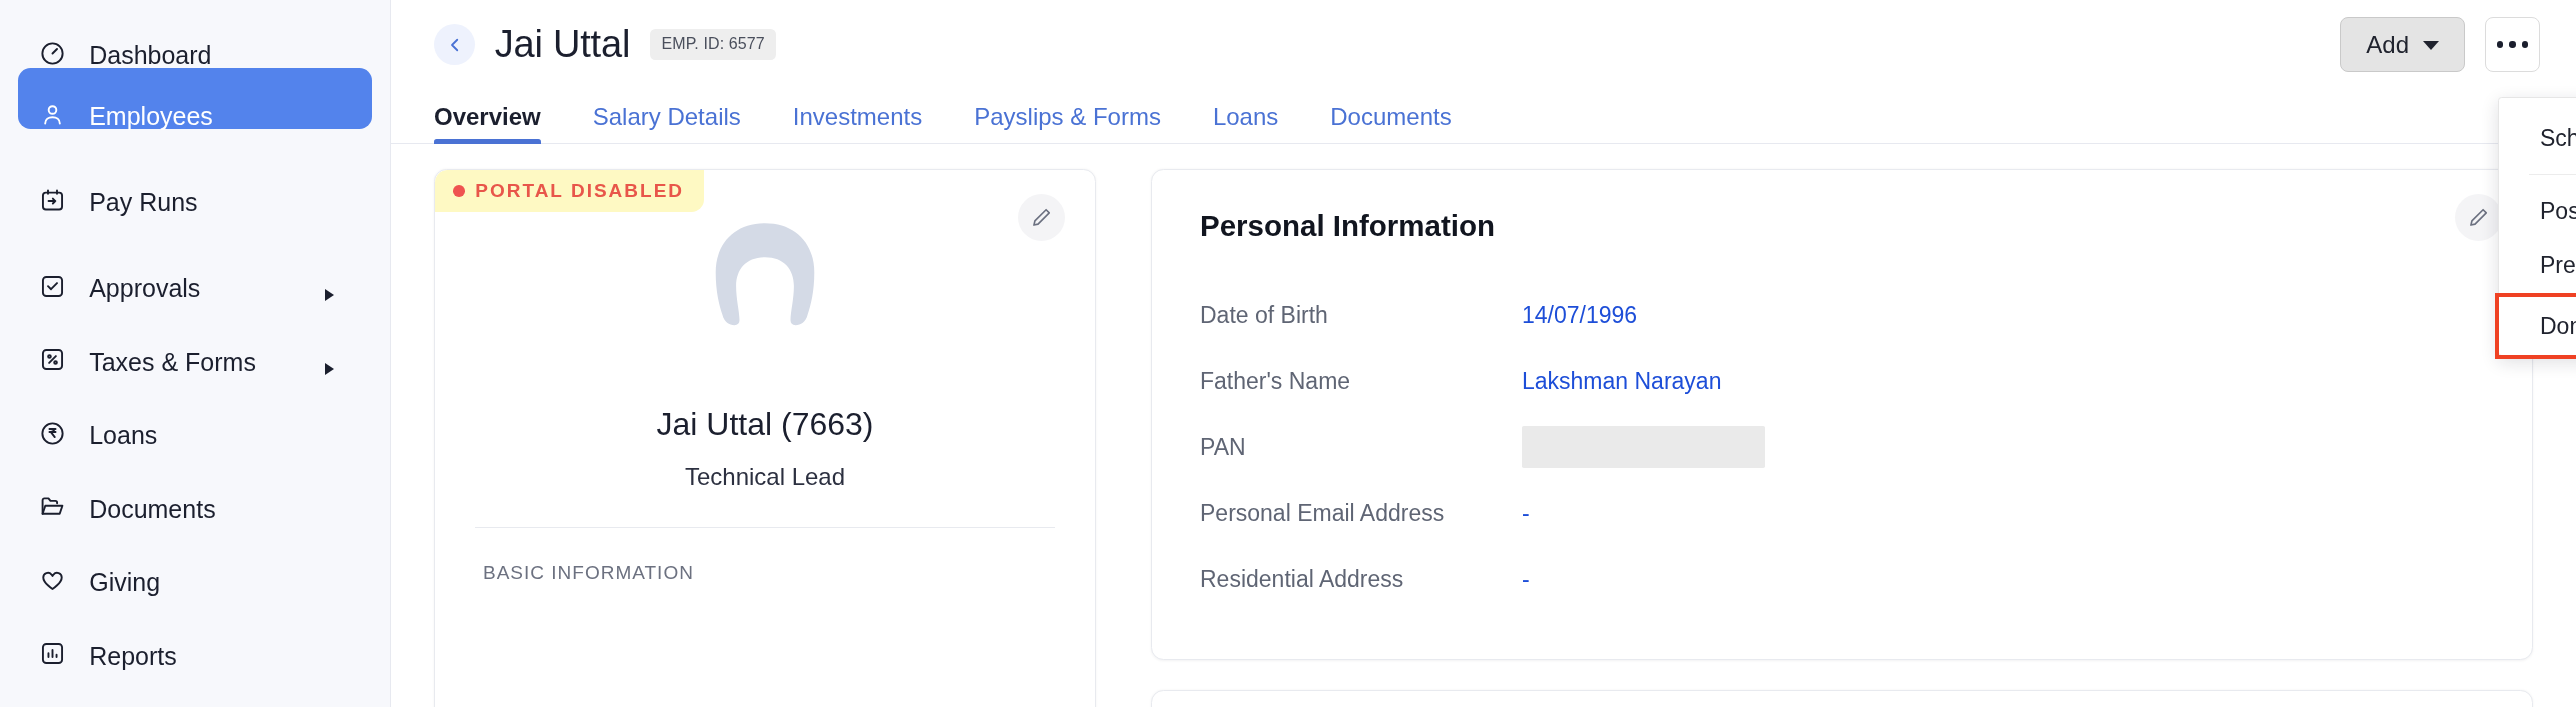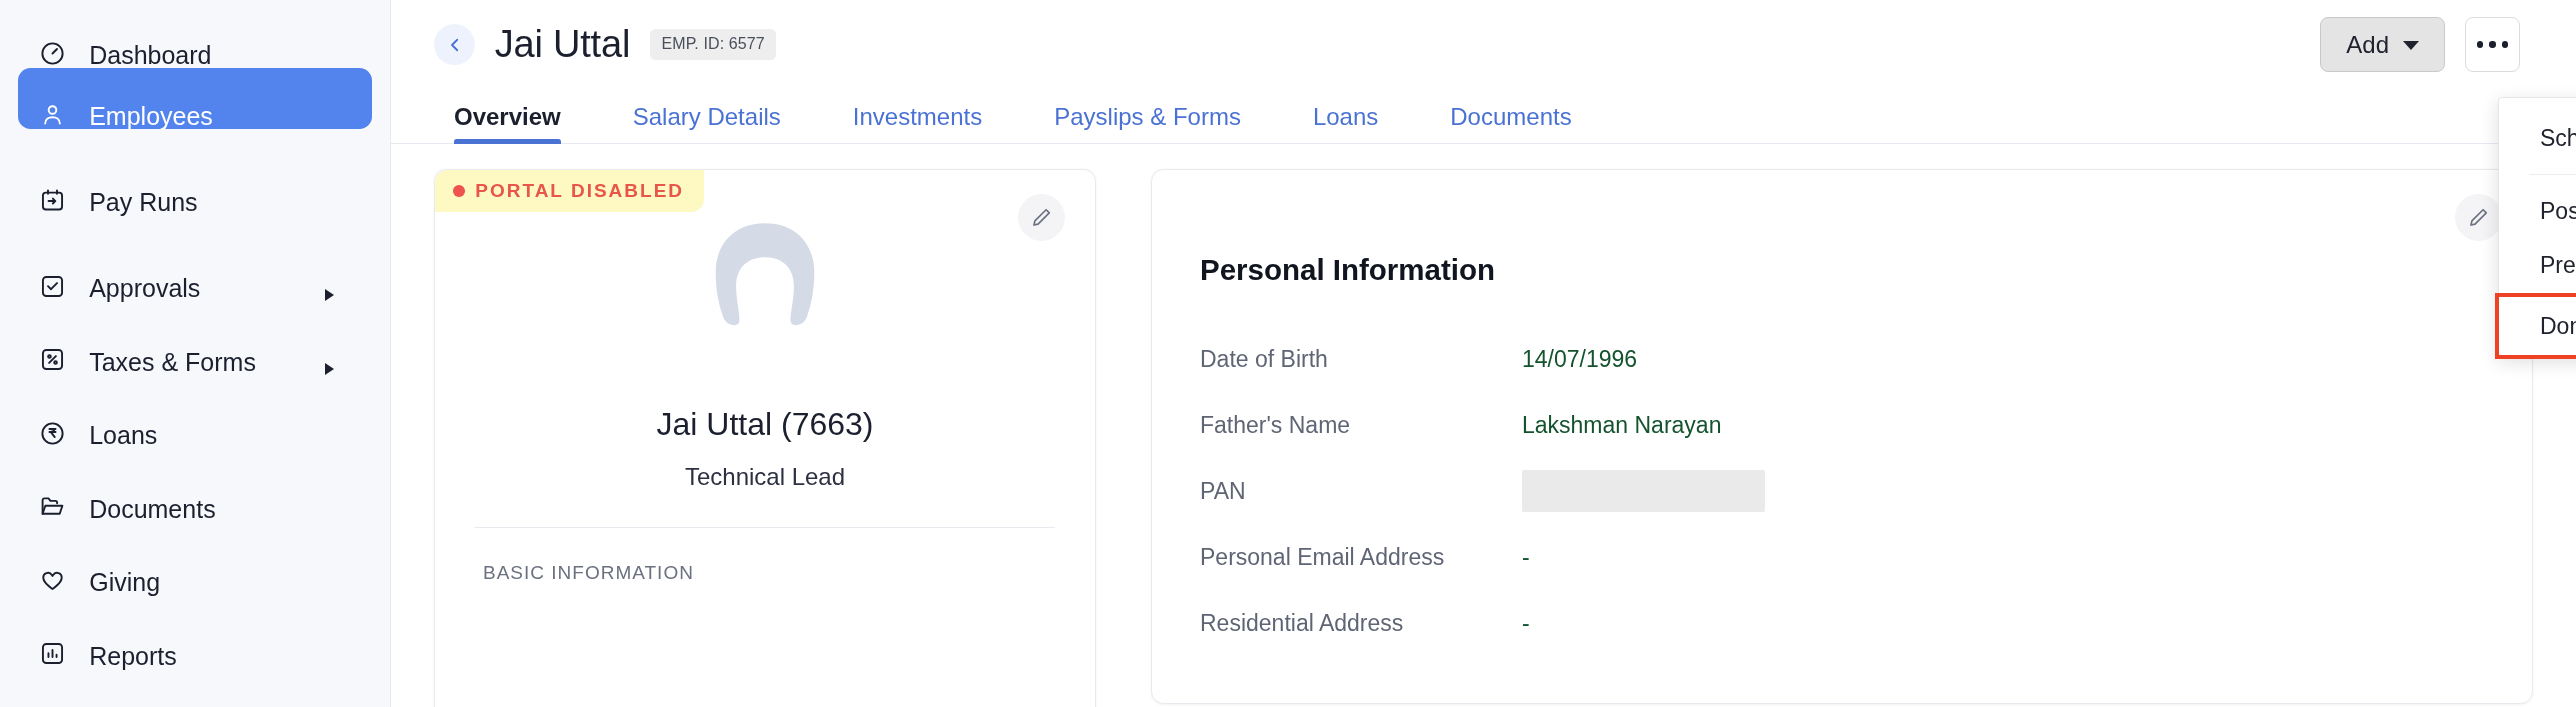--- a/index.html
+++ b/index.html
@@ -64,21 +64,21 @@
     flex: 1 1 auto;
     min-width: 0;
     background: #ffffff;
     position: relative;
   }
 
   .topbar {
     height: 89px;
     display: flex;
     align-items: center;
-    padding: 0 56px 0 43px;
+    padding: 0 36px 0 43px;
     position: relative;
   }
   .back-btn {
     width: 41px; height: 41px;
     border-radius: 50%;
     background: #eef2fd;
     display: flex; align-items: center; justify-content: center;
     cursor: pointer;
     flex: 0 0 41px;
     margin-right: 19.7px;
@@ -151,21 +151,20 @@
   }
   .tab {
     font-size: 24px;
     color: #4a72d4;
     cursor: pointer;
     padding: 0 0 14.3px 0;
     margin-right: 52px;
     position: relative;
     white-space: nowrap;
     line-height: 1;
-    margin-left: 20px;
   }
   .tab.active { color: #1b1f2e; font-weight: 700; }
   .tab.active::after {
     content: "";
     position: absolute;
     left: 0; right: 0; bottom: -0.9px;
     height: 4.5px;
     background: #4a72d4;
     border-radius: 2.7px 2.7px 0 0;
   }
@@ -250,36 +249,35 @@
   .right-col { flex: 1 1 auto; min-width: 0; }
   .info-card {
     padding: 39px 48px 47px 48px;
     min-height: 380px;
   }
   .info-card-title {
     font-size: 29.5px;
     color: #11151f;
     font-weight: 700;
     margin-bottom: 39px;
-    margin-top: 44px;
   }
   .info-row {
     display: flex;
     align-items: center;
     min-height: 66px;
   }
   .info-key {
     width: 322px;
     flex: 0 0 322px;
     font-size: 23px;
     color: #5f6574;
   }
   .info-val {
     font-size: 23px;
-    color: #14532d;
+    color: #1d4ed8;
   }
   .redacted {
     width: 243px; height: 42px;
     background: #eaeaea;
     border-radius: 1.8px;
     display: block;
   }
   .second-card {
     margin-top: 30px;
     height: 107px;

